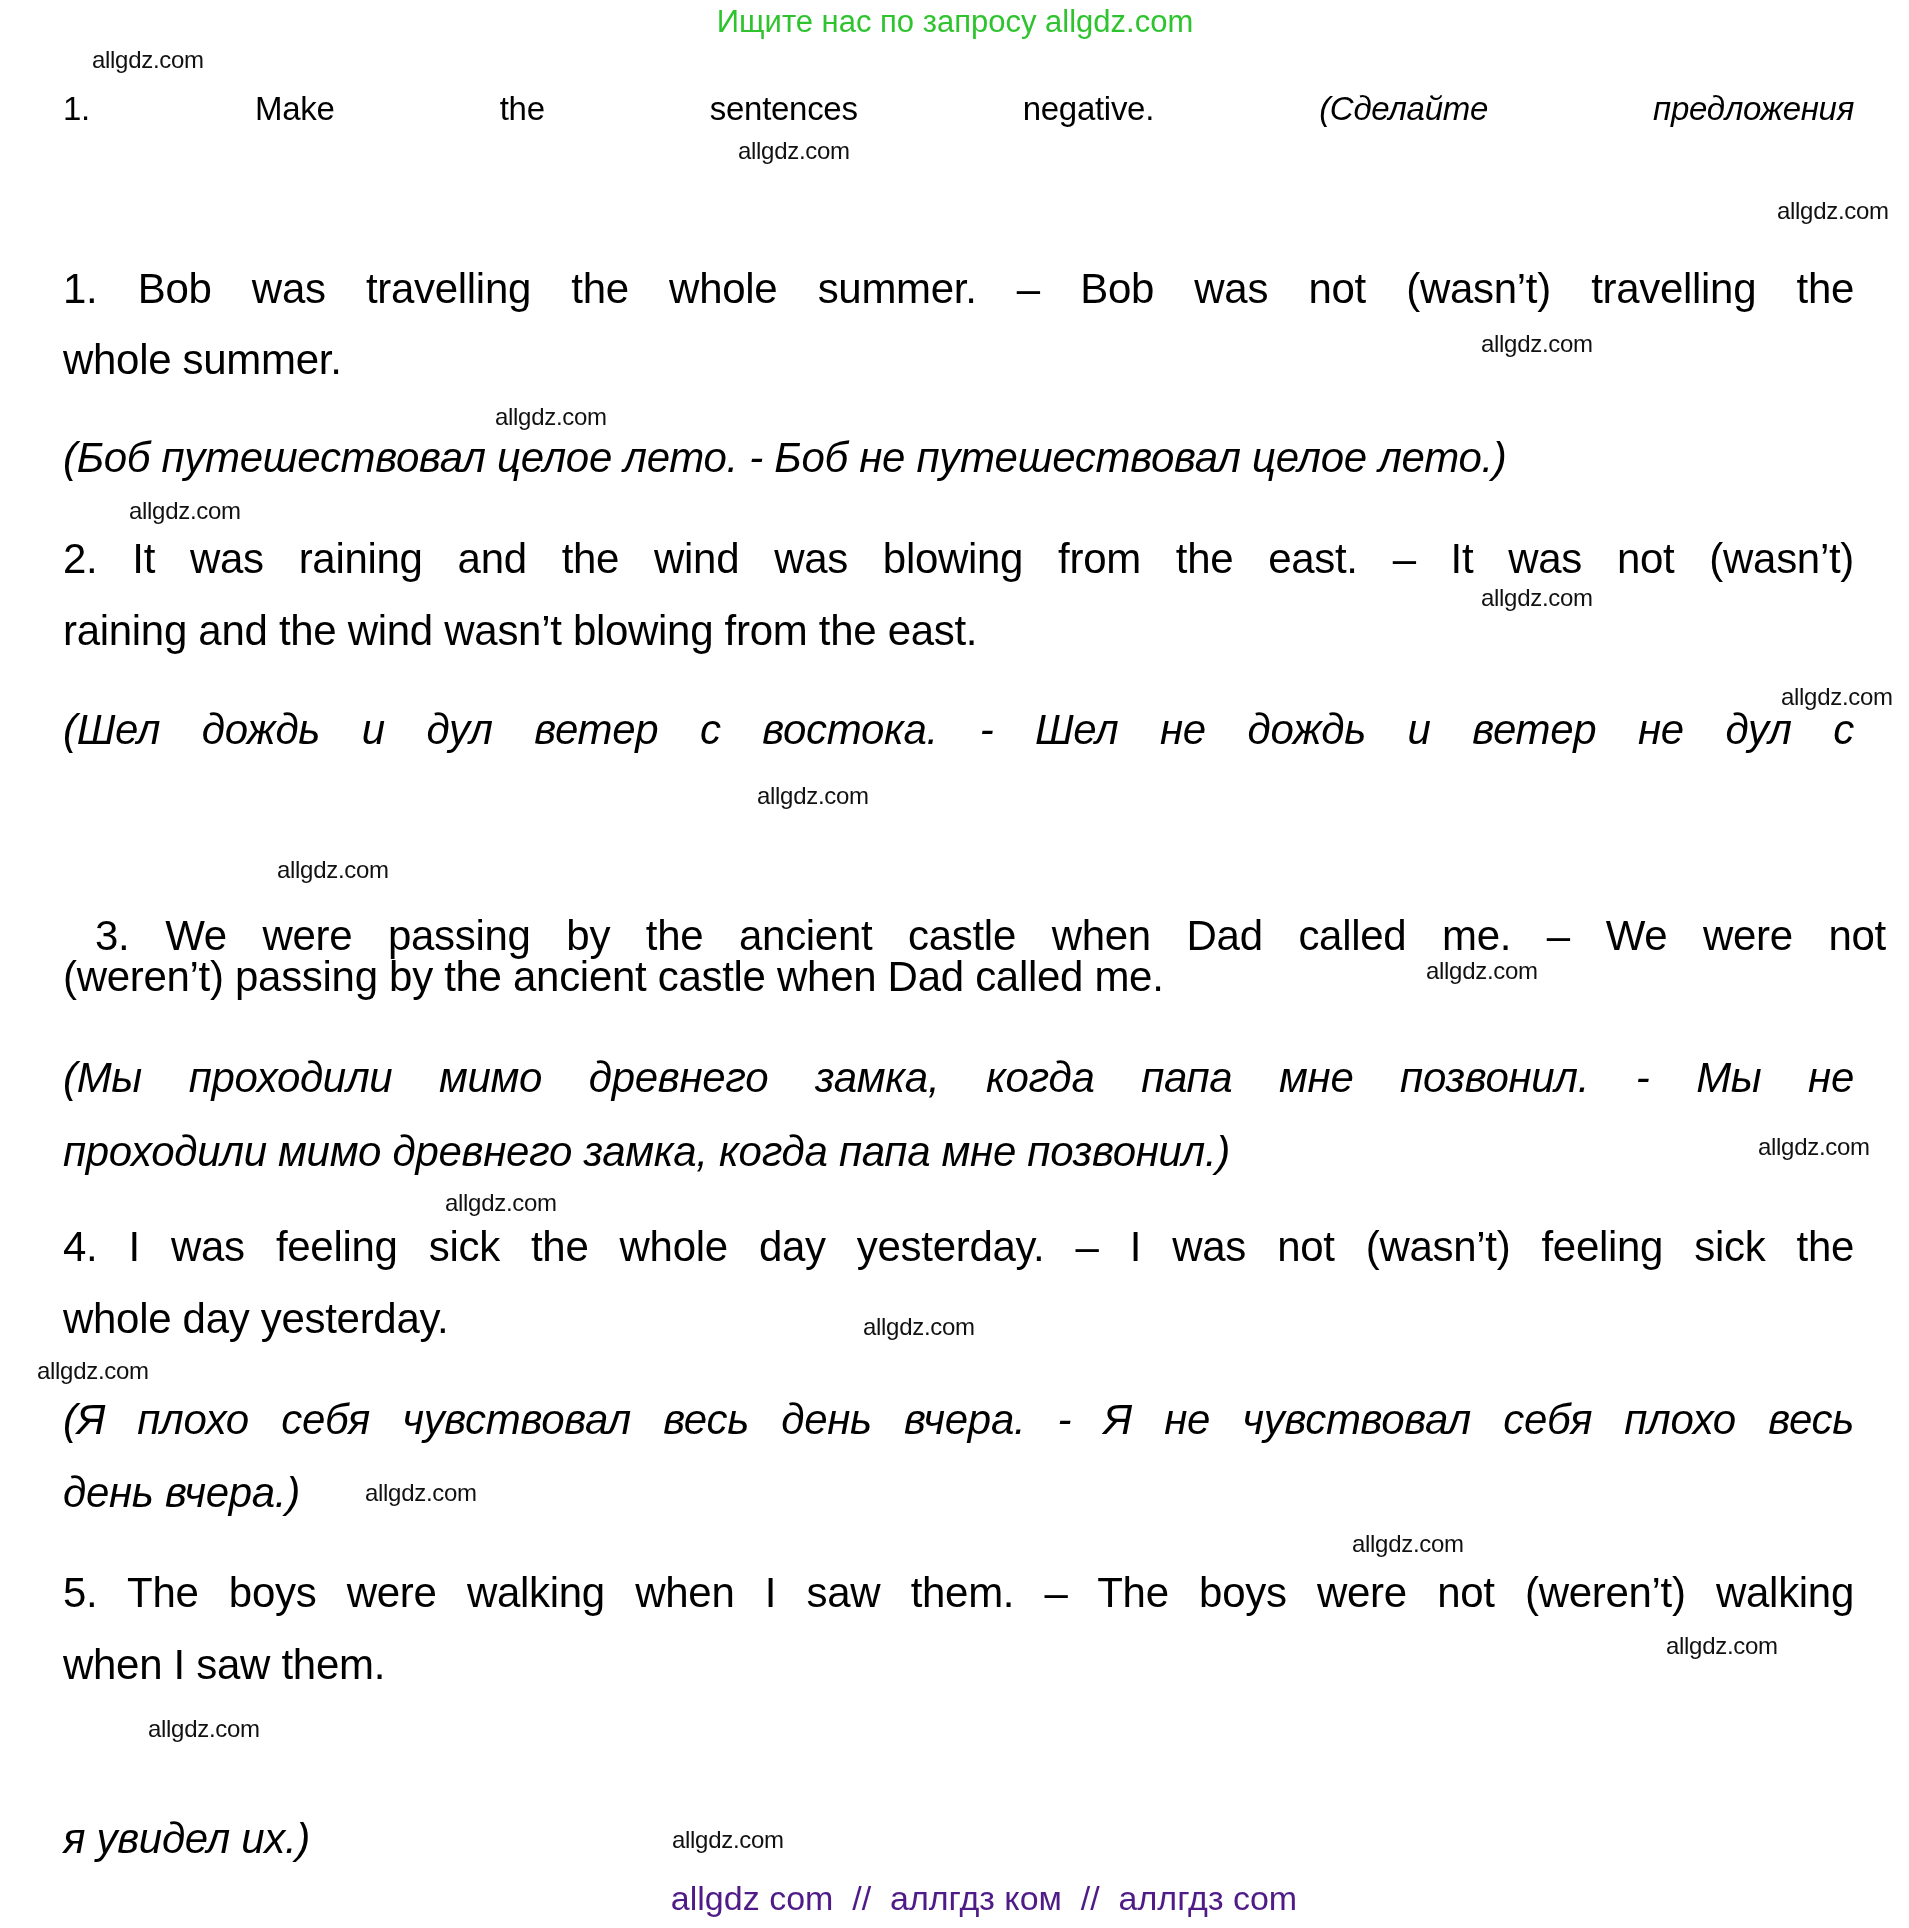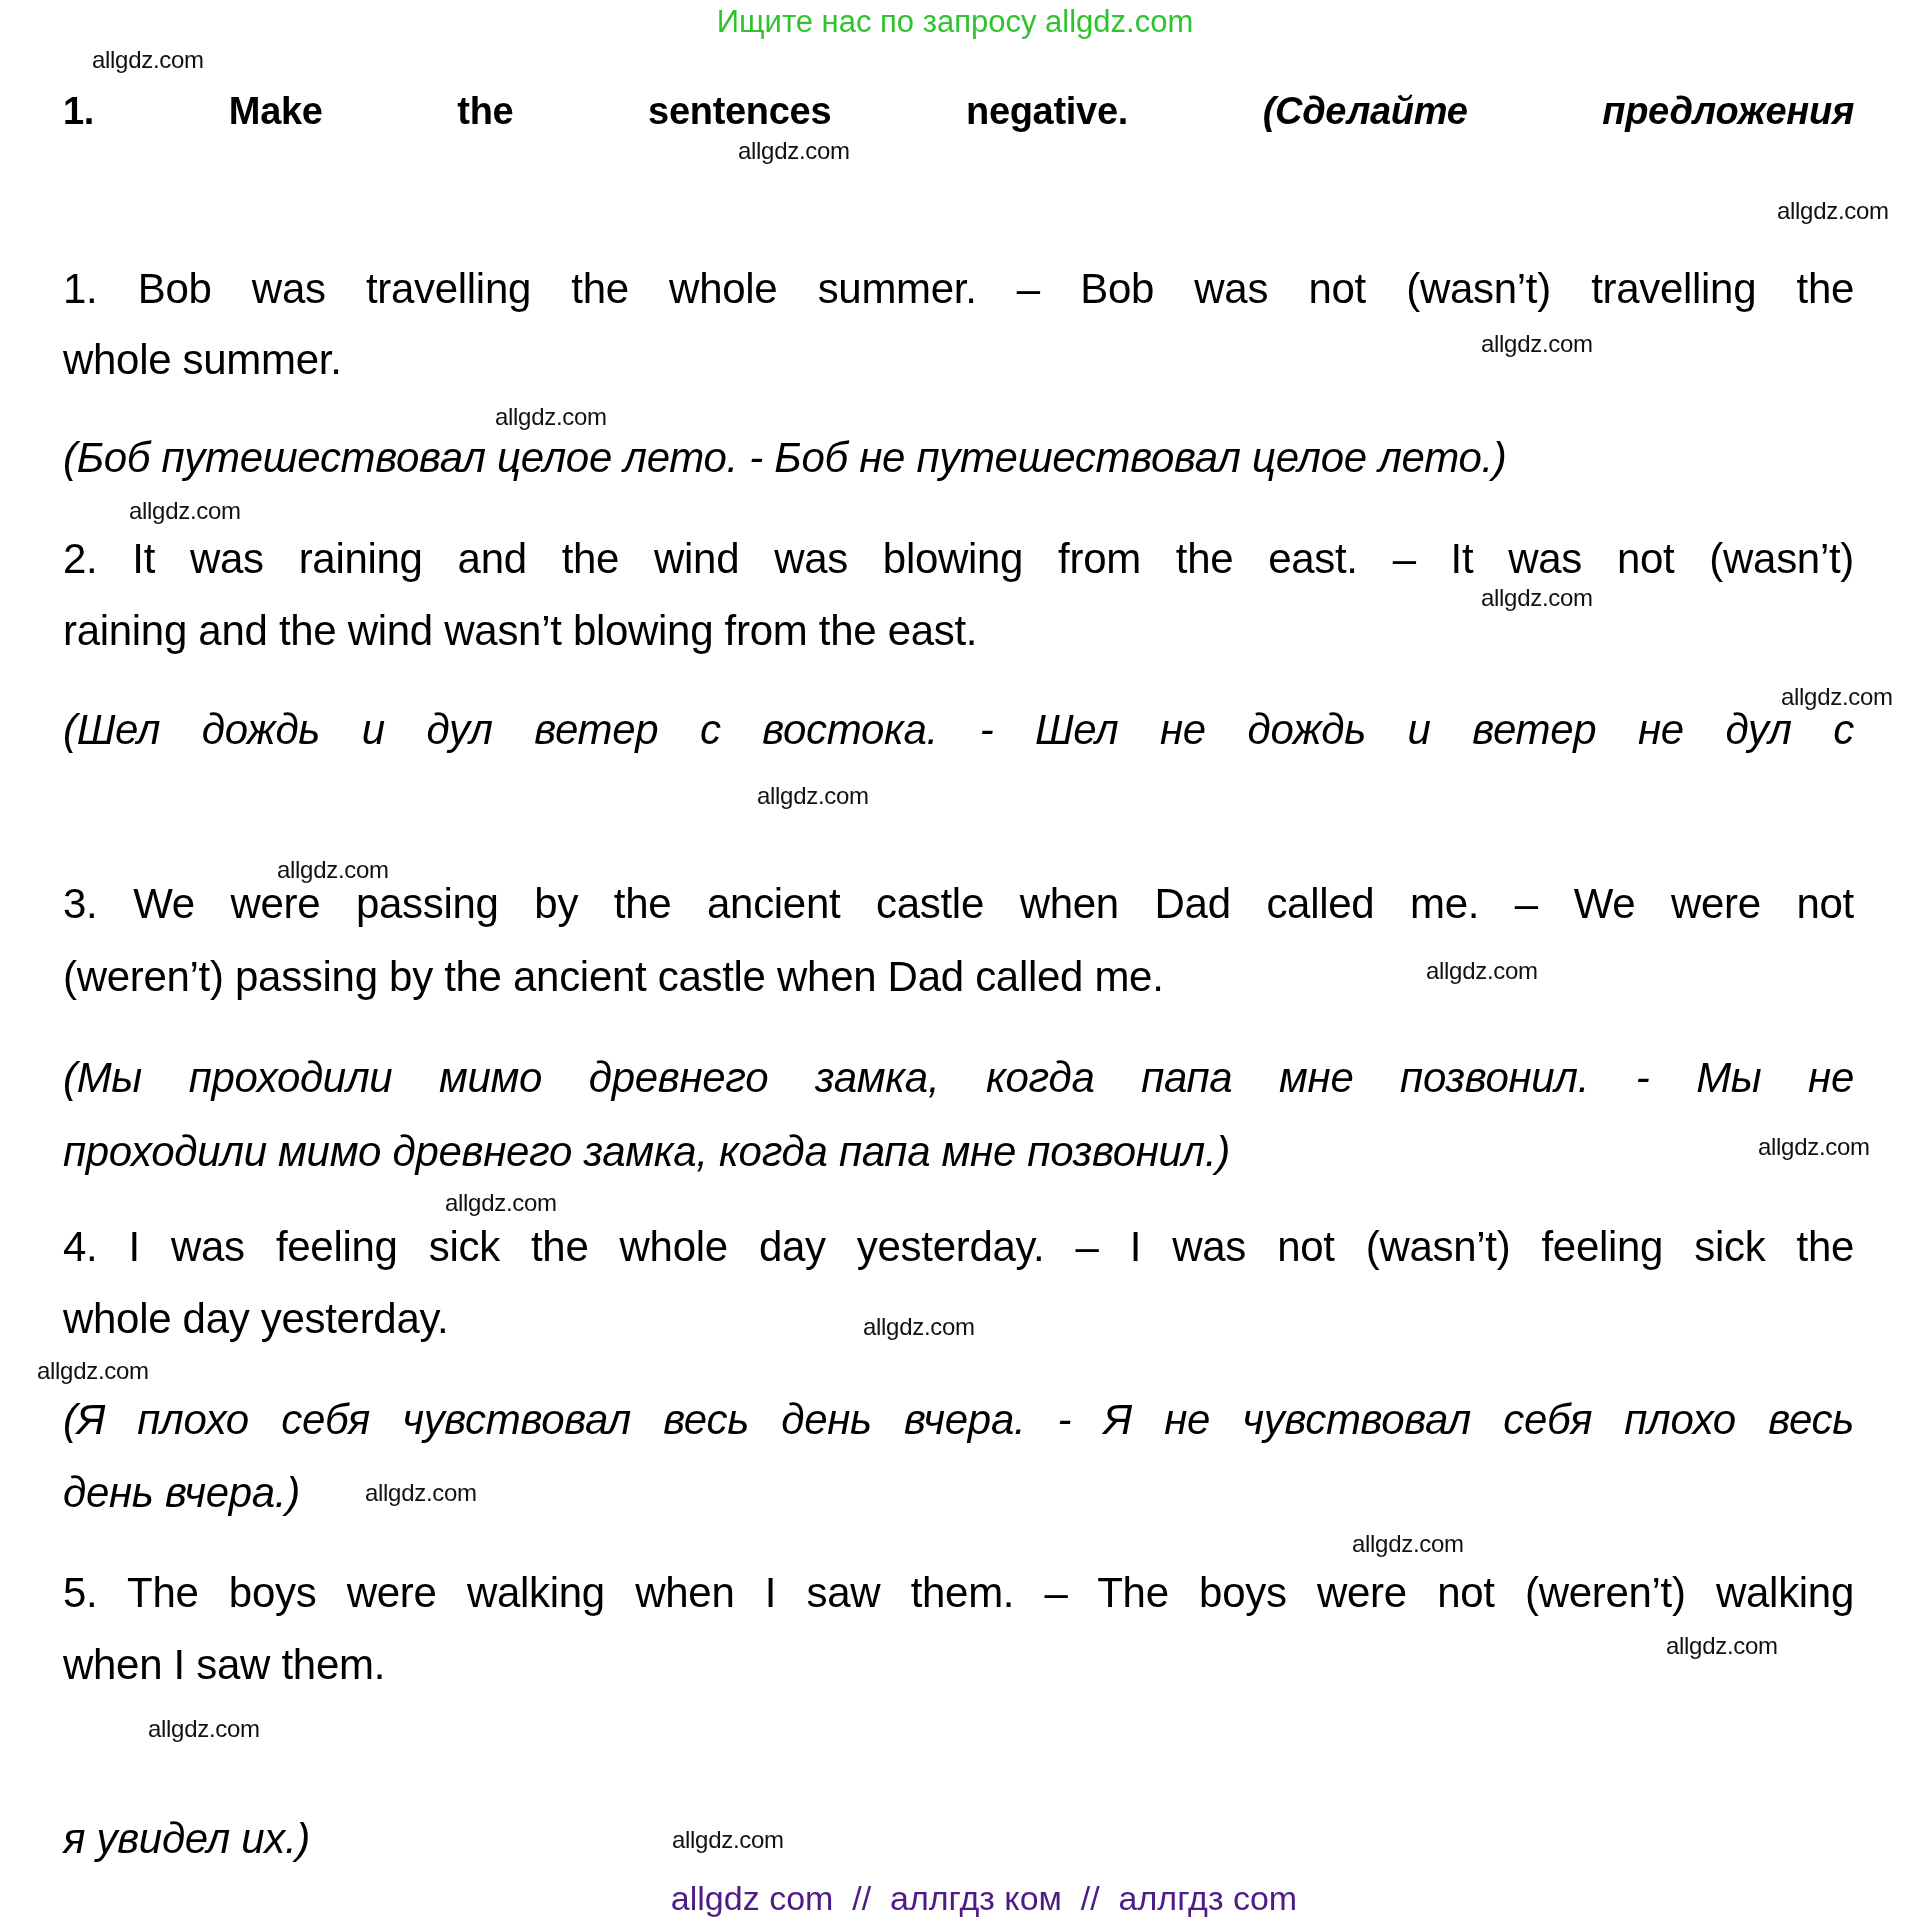--- a/index.html
+++ b/index.html
@@ -26,21 +26,21 @@
     width: 1791px;
     font-size: 42px;
     line-height: 1.25;
     letter-spacing: -0.3px;
     white-space: normal;
   }
   .just {
     text-align: justify;
     text-align-last: justify;
   }
-  .head { font-size: 38px; font-weight: bold; }
+  .head { font-size: 33px; font-weight: normal; }
   .it { font-style: italic; }
   .wm {
     position: absolute;
     font-size: 24px;
     letter-spacing: -0.3px;
     color: #111111;
   }
   .footer {
     position: absolute;
     top: 1879px; left: 0;
@@ -61,21 +61,21 @@
   <div class="line head just" style="top:88px;"><span>1. Make the sentences negative.</span> <span class="it">(Сделайте предложения</span></div>
 
   <div class="line just" style="top:263px;">1. Bob was travelling the whole summer. – Bob was not (wasn’t) travelling the</div>
   <div class="line" style="top:334px;">whole summer.</div>
   <div class="line it" style="top:432px;">(Боб путешествовал целое лето. - Боб не путешествовал целое лето.)</div>
 
   <div class="line just" style="top:533px;">2. It was raining and the wind was blowing from the east. – It was not (wasn’t)</div>
   <div class="line" style="top:605px;">raining and the wind wasn’t blowing from the east.</div>
   <div class="line it just" style="top:704px;">(Шел дождь и дул ветер с востока. - Шел не дождь и ветер не дул с</div>
 
-  <div class="line just" style="top:878px;">3. We were passing by the ancient castle when Dad called me. – We were not</div>
+  <div class="line just" style="top:910px;margin-left:32px;">3. We were passing by the ancient castle when Dad called me. – We were not</div>
   <div class="line it just" style="top:1052px;">(Мы проходили мимо древнего замка, когда папа мне позвонил. - Мы не</div>
   <div class="line" style="top:951px;">(weren’t) passing by the ancient castle when Dad called me.</div>
   <div class="line it" style="top:1126px;">проходили мимо древнего замка, когда папа мне позвонил.)</div>
 
   <div class="line just" style="top:1221px;">4. I was feeling sick the whole day yesterday. – I was not (wasn’t) feeling sick the</div>
   <div class="line" style="top:1293px;">whole day yesterday.</div>
   <div class="line it just" style="top:1394px;">(Я плохо себя чувствовал весь день вчера. - Я не чувствовал себя плохо весь</div>
   <div class="line it" style="top:1467px;">день вчера.)</div>
 
   <div class="line just" style="top:1567px;">5. The boys were walking when I saw them. – The boys were not (weren’t) walking</div>

